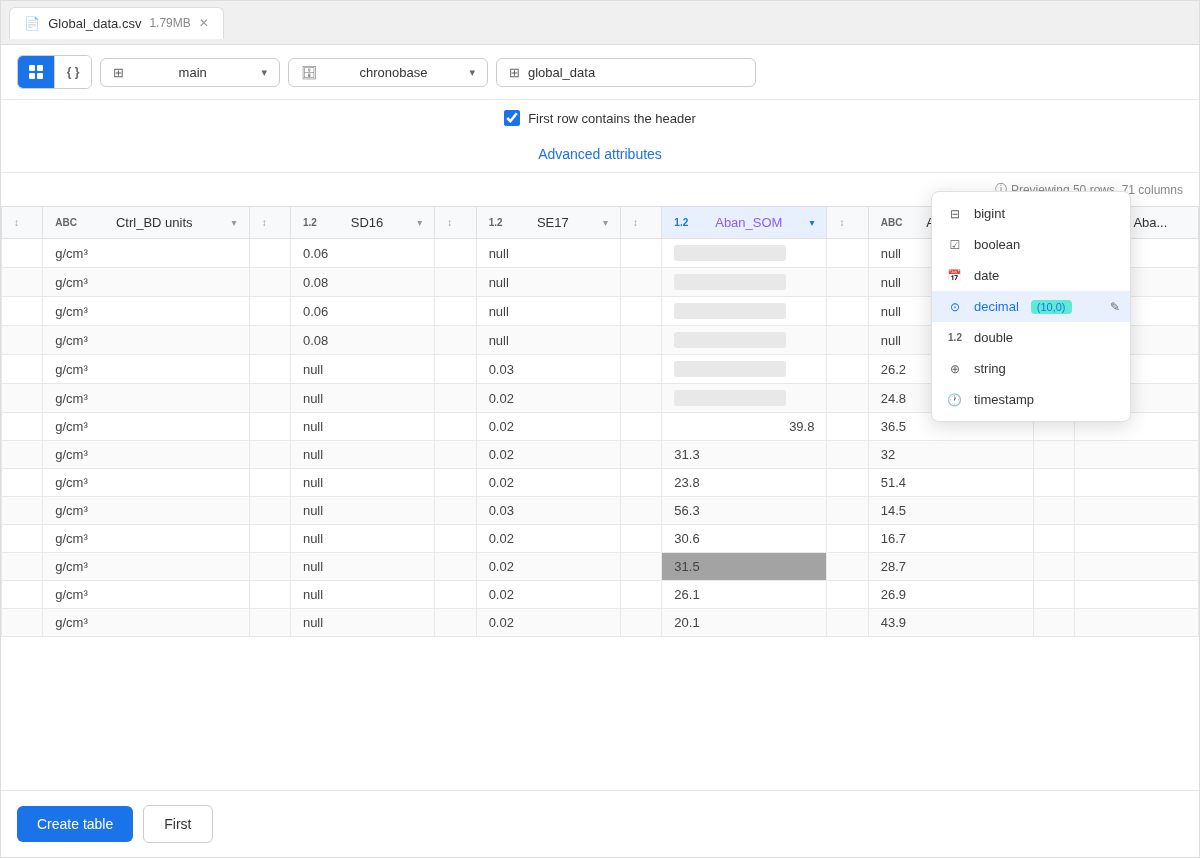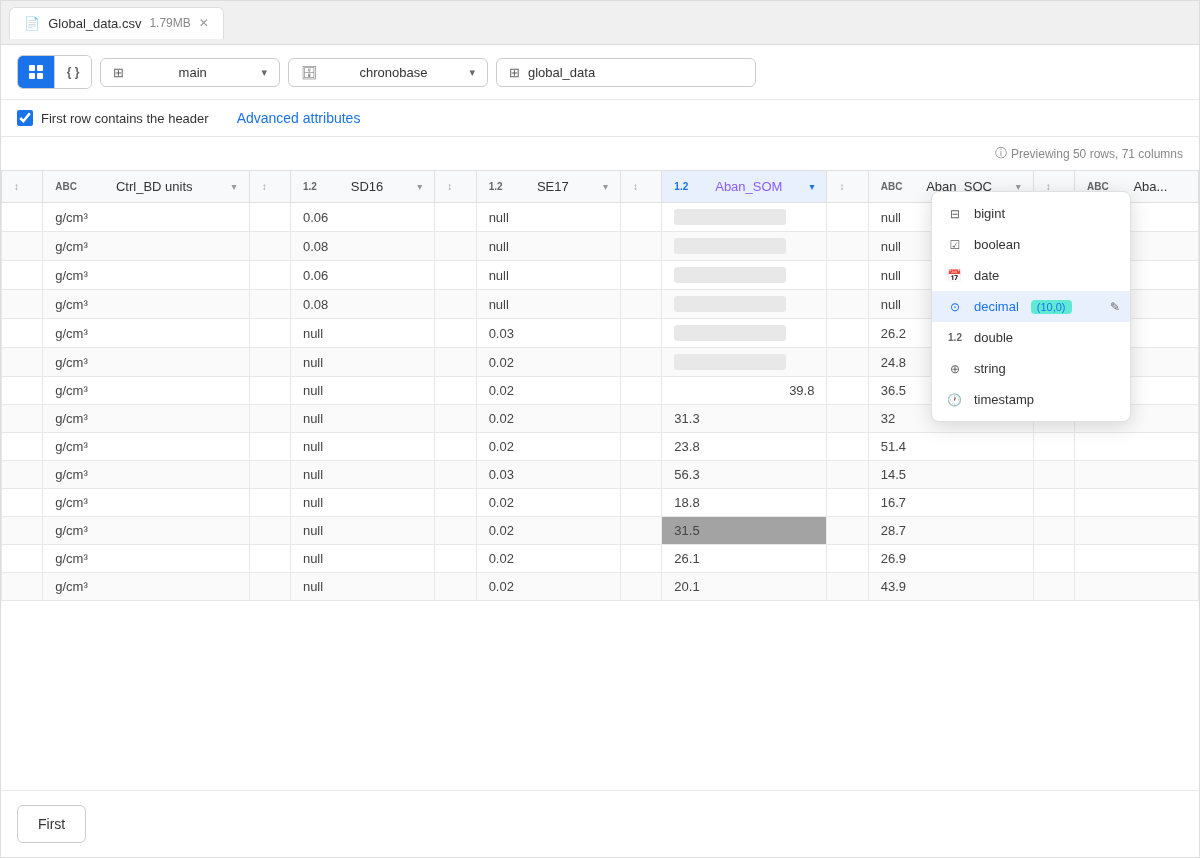--- a/index.html
+++ b/index.html
@@ -19,21 +19,21 @@
     .view-btn.active { background: #1a73e8; color: #fff; }
     .view-divider { width: 1px; background: #ccc; }
 
     .select-dropdown { display: flex; align-items: center; justify-content: space-between; border: 1px solid #ccc; border-radius: 6px; padding: 6px 12px; min-width: 180px; cursor: pointer; background: #fff; gap: 8px; font-size: 13px; color: #333; }
     .chevron { color: #666; font-size: 11px; }
 
     .schema-select { min-width: 200px; }
     .table-input { display: flex; align-items: center; border: 1px solid #ccc; border-radius: 6px; padding: 6px 12px; min-width: 260px; background: #fff; gap: 8px; font-size: 13px; color: #333; }
 
     
-    .options-row { display: flex; align-items: center; gap: 28px; padding: 10px 16px; background: #fff; border-bottom: 1px solid #e8e8e8; }
+    .options-row { display: flex; align-items: center; gap: 20px; padding: 10px 16px; background: #fff; border-bottom: 1px solid #e8e8e8; flex-direction: column; }
     .checkbox-label { display: flex; align-items: center; gap: 8px; font-size: 13px; color: #333; }
     .checkbox-label input[type=checkbox] { accent-color: #1a73e8; width: 16px; height: 16px; }
     .advanced-link { color: #1a73e8; font-size: 14px; cursor: pointer; }
 
     
     .preview-info { display: flex; justify-content: flex-end; align-items: center; padding: 8px 16px; background: #fff; color: #888; font-size: 12px; gap: 4px; }
 
     
     .table-container { overflow-x: auto; background: #fff; position: relative; }
     table { border-collapse: collapse; width: 100%; table-layout: fixed; }
@@ -369,21 +369,21 @@
             <td></td>
           </tr>
           <tr>
             <td></td>
             <td>g/cm³</td>
             <td></td>
             <td>null</td>
             <td></td>
             <td>0.02</td>
             <td></td>
-            <td style="background: rgb(255, 255, 255);">18.8</td>
+            <td style="background: rgb(255, 255, 255);">30.6</td>
             <td></td>
             <td>16.7</td>
             <td></td>
             <td></td>
           </tr>
           <tr>
             <td></td>
             <td>g/cm³</td>
             <td></td>
             <td>null</td>
@@ -455,16 +455,17 @@
       <span class="type-icon">⊕</span>
       <span>string</span>
     </div>
     <div class="type-option">
       <span class="type-icon">🕐</span>
       <span>timestamp</span>
     </div>
   </div>
 
   <div class="footer">
+    <button class="btn-primary">Create table</button>
     <button class="btn-secondary">First</button>
   </div>
 
 </div>
 
 </body></html>

